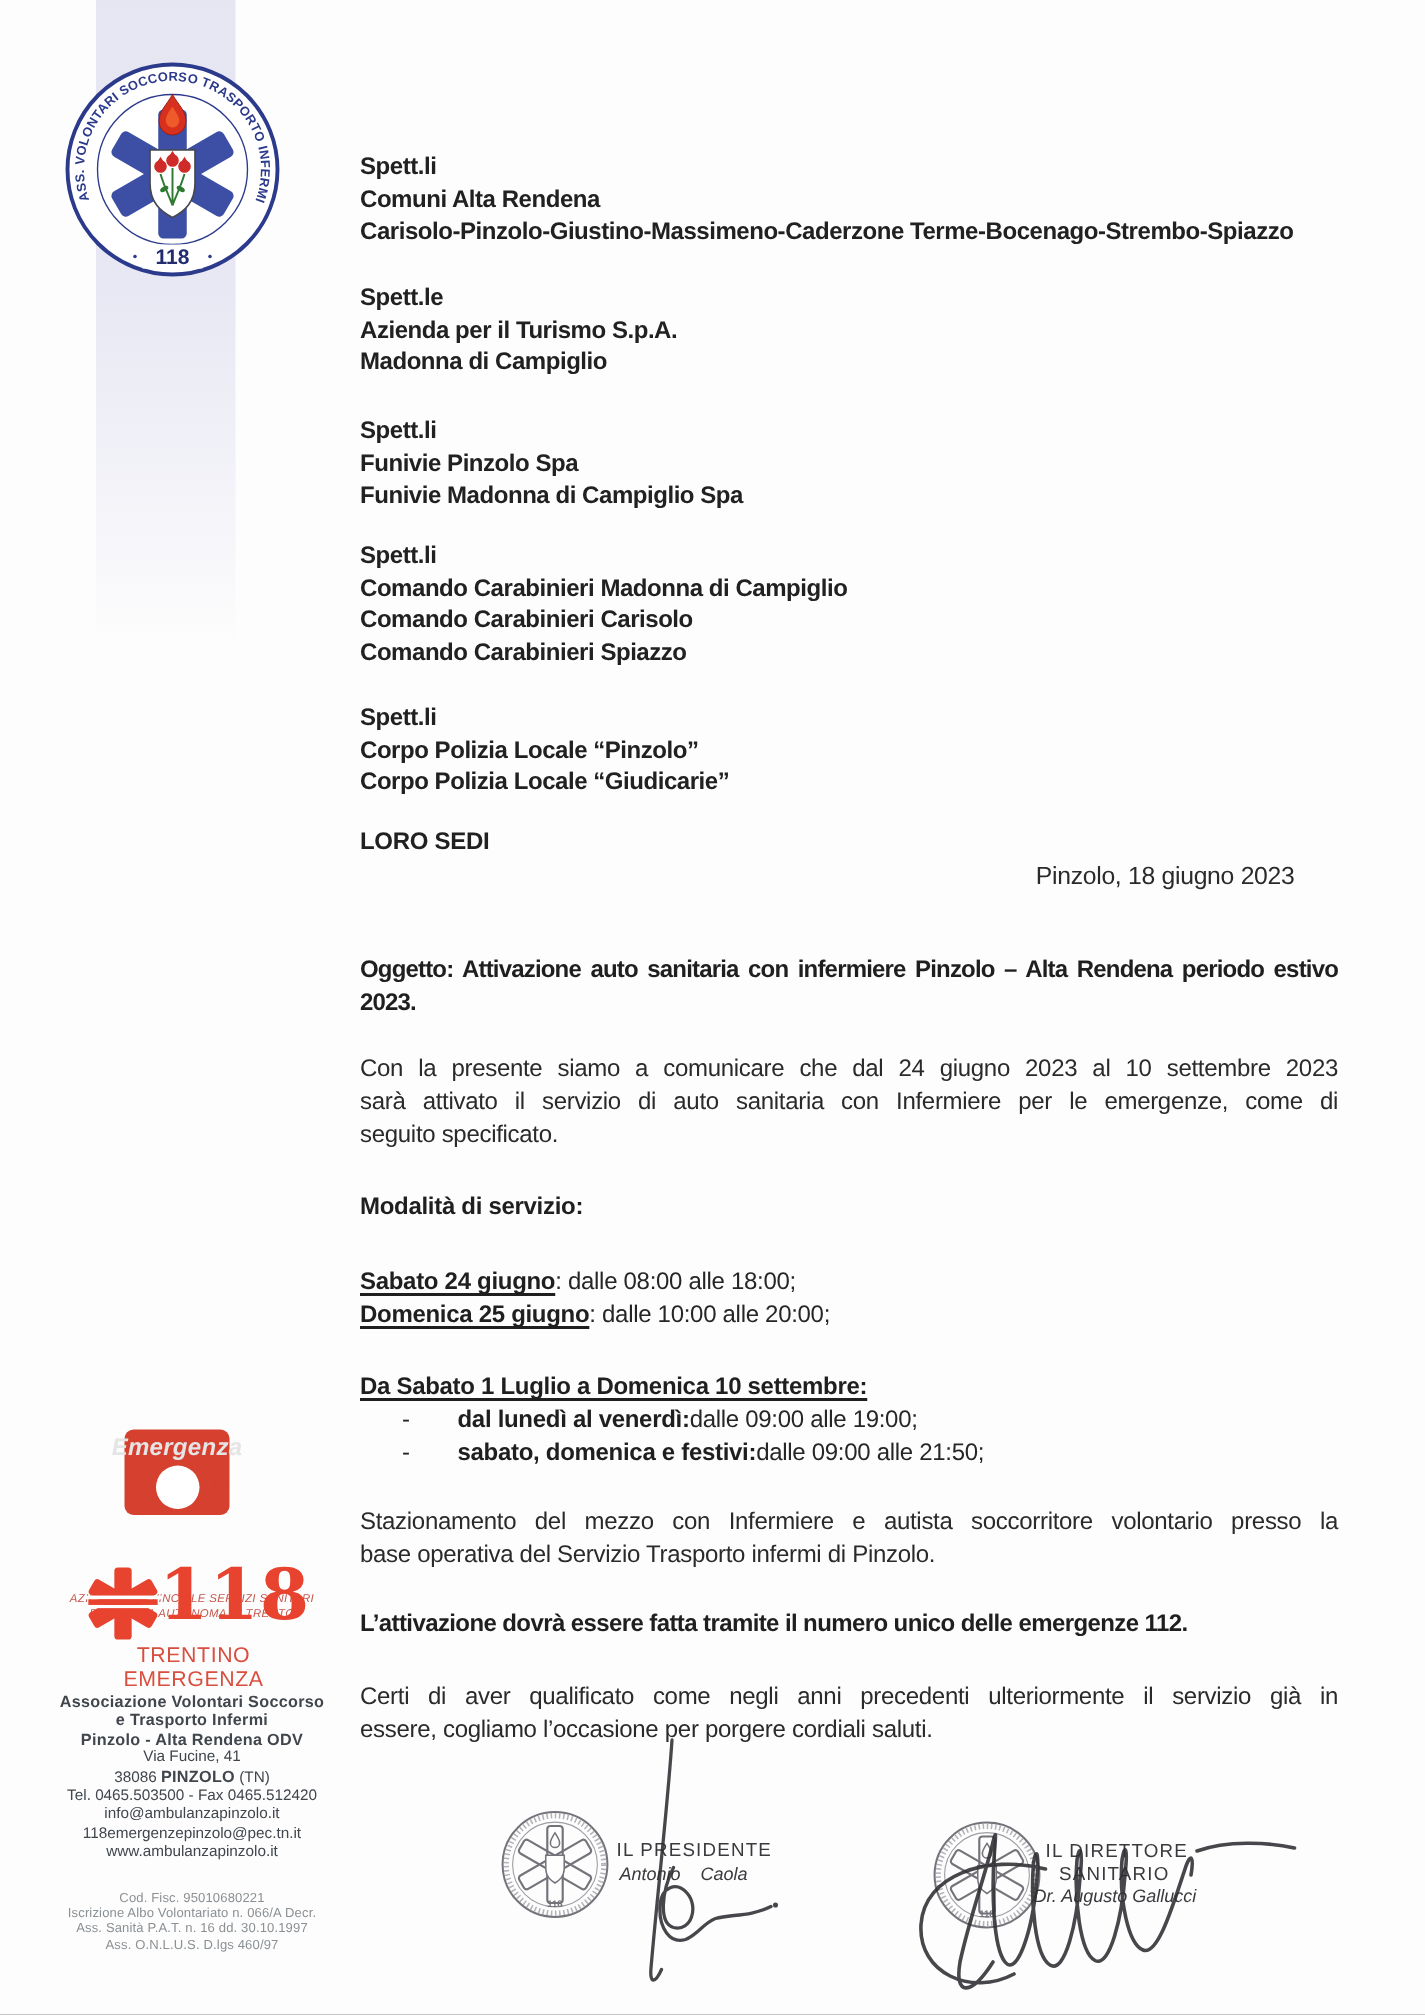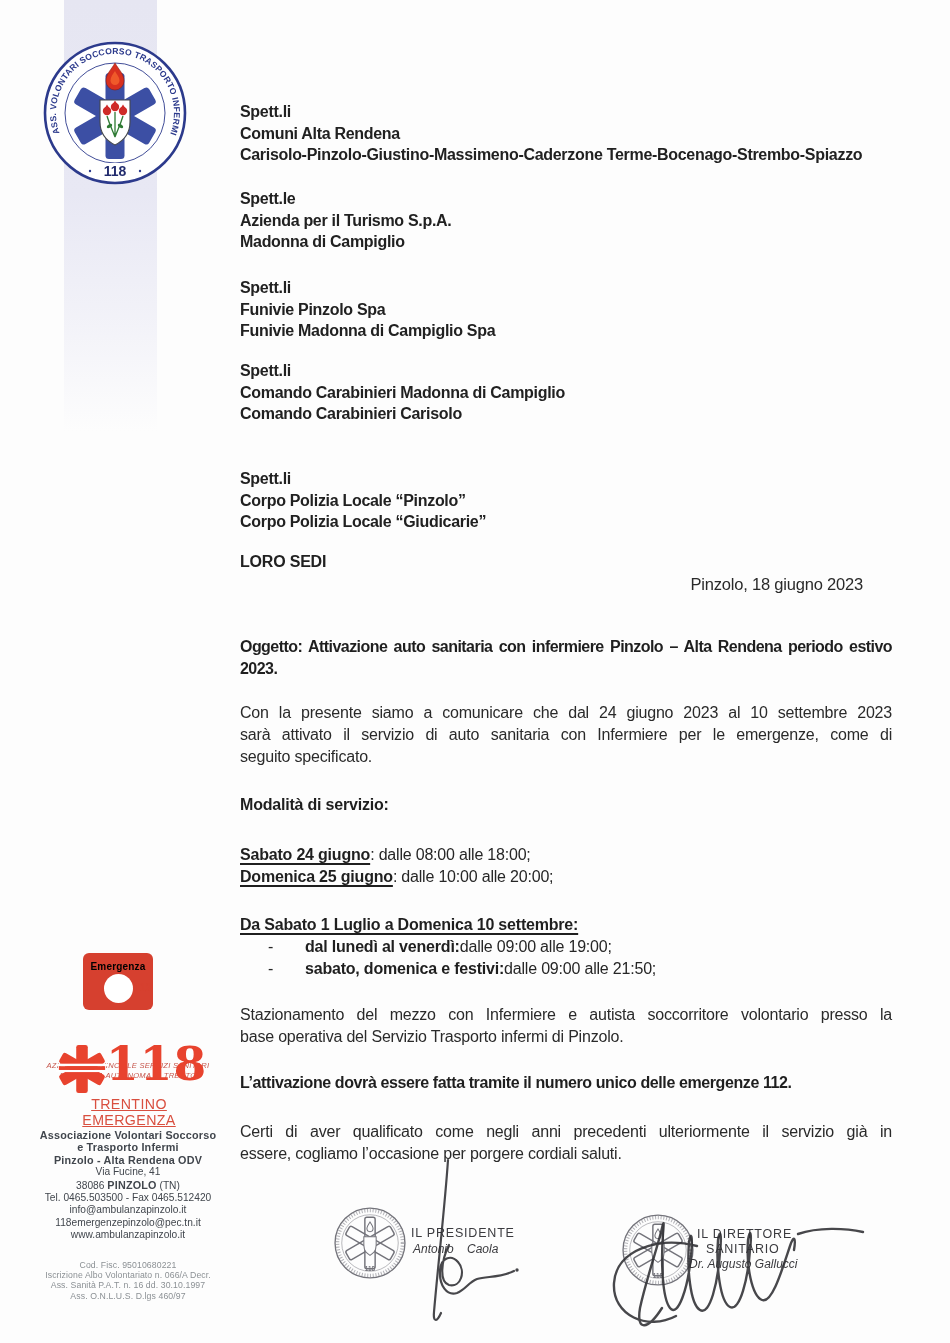--- a/index.html
+++ b/index.html
@@ -20,28 +20,28 @@
   .bold{font-weight:bold;color:#1f1f1f;}
   .subject{font-weight:bold;letter-spacing:-0.55px;color:#1f1f1f;}
   .heading{font-weight:bold;font-size:16px;letter-spacing:-0.2px;color:#1f1f1f;}
   .sched-line{font-size:16px;line-height:22px;letter-spacing:-0.2px;white-space:nowrap;}
   .ul-label{font-weight:bold;text-decoration:underline;text-underline-offset:3px;text-decoration-thickness:1.5px;color:#1f1f1f;}
   .bullet{display:flex;font-size:16px;line-height:21.5px;letter-spacing:-0.2px;white-space:nowrap;}
   .bullet .dash{margin-left:28px;width:37px;}
   
   .e-badge{left:83px;top:953px;width:70px;height:57px;background:#d6402f;border-radius:6px;
     display:flex;flex-direction:column;align-items:center;justify-content:center;gap:2px;}
-  .e-badge .e-title{color:#000000;font-weight:bold;font-size:10px;letter-spacing:0.2px;}
+  .e-badge .e-title{color:#e5e5e5;font-style:italic;font-weight:bold;font-size:16px;letter-spacing:0.2px;}
   .e-badge .e-circle{width:29px;height:29px;border-radius:50%;background:#fff;display:flex;align-items:center;justify-content:center;color:#d6402f;font-weight:bold;}
   .e-circle .paren{font-size:15px;margin-right:0.5px;transform:translateY(-1px);}
   .e-circle .num{font-size:12px;letter-spacing:-0.5px;margin-left:44px;}
   .agency{left:30px;top:1061px;width:196px;text-align:center;font-size:7.6px;line-height:10px;color:#c6564c;letter-spacing:0.25px;font-style:italic;}
   .brand118{left:106px;top:1042px;font-family:"DejaVu Serif","Liberation Serif",serif;font-weight:bold;
     font-size:47px;line-height:44px;color:#e8432e;letter-spacing:1px;}
-  .trentino{left:54px;top:1096px;width:150px;text-align:center;font-size:14.2px;color:#d94f3f;letter-spacing:0.4px;text-decoration:underline;}
+  .trentino{left:54px;top:1096px;width:150px;text-align:center;font-size:14.2px;color:#d94f3f;letter-spacing:0.4px;}
   .assoc{left:30px;top:1129px;width:196px;text-align:center;color:#41464d;font-size:10.2px;line-height:12.4px;}
   .assoc .b{font-weight:bold;font-size:10.8px;letter-spacing:0.2px;}
   .fiscal{left:30px;top:1260px;width:196px;text-align:center;color:#8b9094;font-size:8.7px;line-height:10.2px;letter-spacing:0.1px;}
   
   .sig-title{font-size:12.5px;letter-spacing:0.8px;color:#3a3a3e;font-weight:normal;white-space:nowrap;}
   .sig-name{font-size:12px;font-style:italic;color:#3a3a3e;white-space:nowrap;}
   .pres-name{word-spacing:10px;}
   svg{display:block;}
 </style>
 </head>
@@ -104,20 +104,21 @@
     <div class="abs rec" style="top:277px">
       <div>Spett.li</div>
       <div>Funivie Pinzolo Spa</div>
       <div>Funivie Madonna di Campiglio Spa</div>
     </div>
 
     <div class="abs rec" style="top:360px">
       <div>Spett.li</div>
       <div>Comando Carabinieri Madonna di Campiglio</div>
       <div>Comando Carabinieri Carisolo</div>
+      <div>Comando Carabinieri Spiazzo</div>
     </div>
 
     <div class="abs rec" style="top:468px">
       <div>Spett.li</div>
       <div>Corpo Polizia Locale “Pinzolo”</div>
       <div>Corpo Polizia Locale “Giudicarie”</div>
     </div>
 
     <div class="abs loro" style="top:553px">LORO SEDI</div>
 

